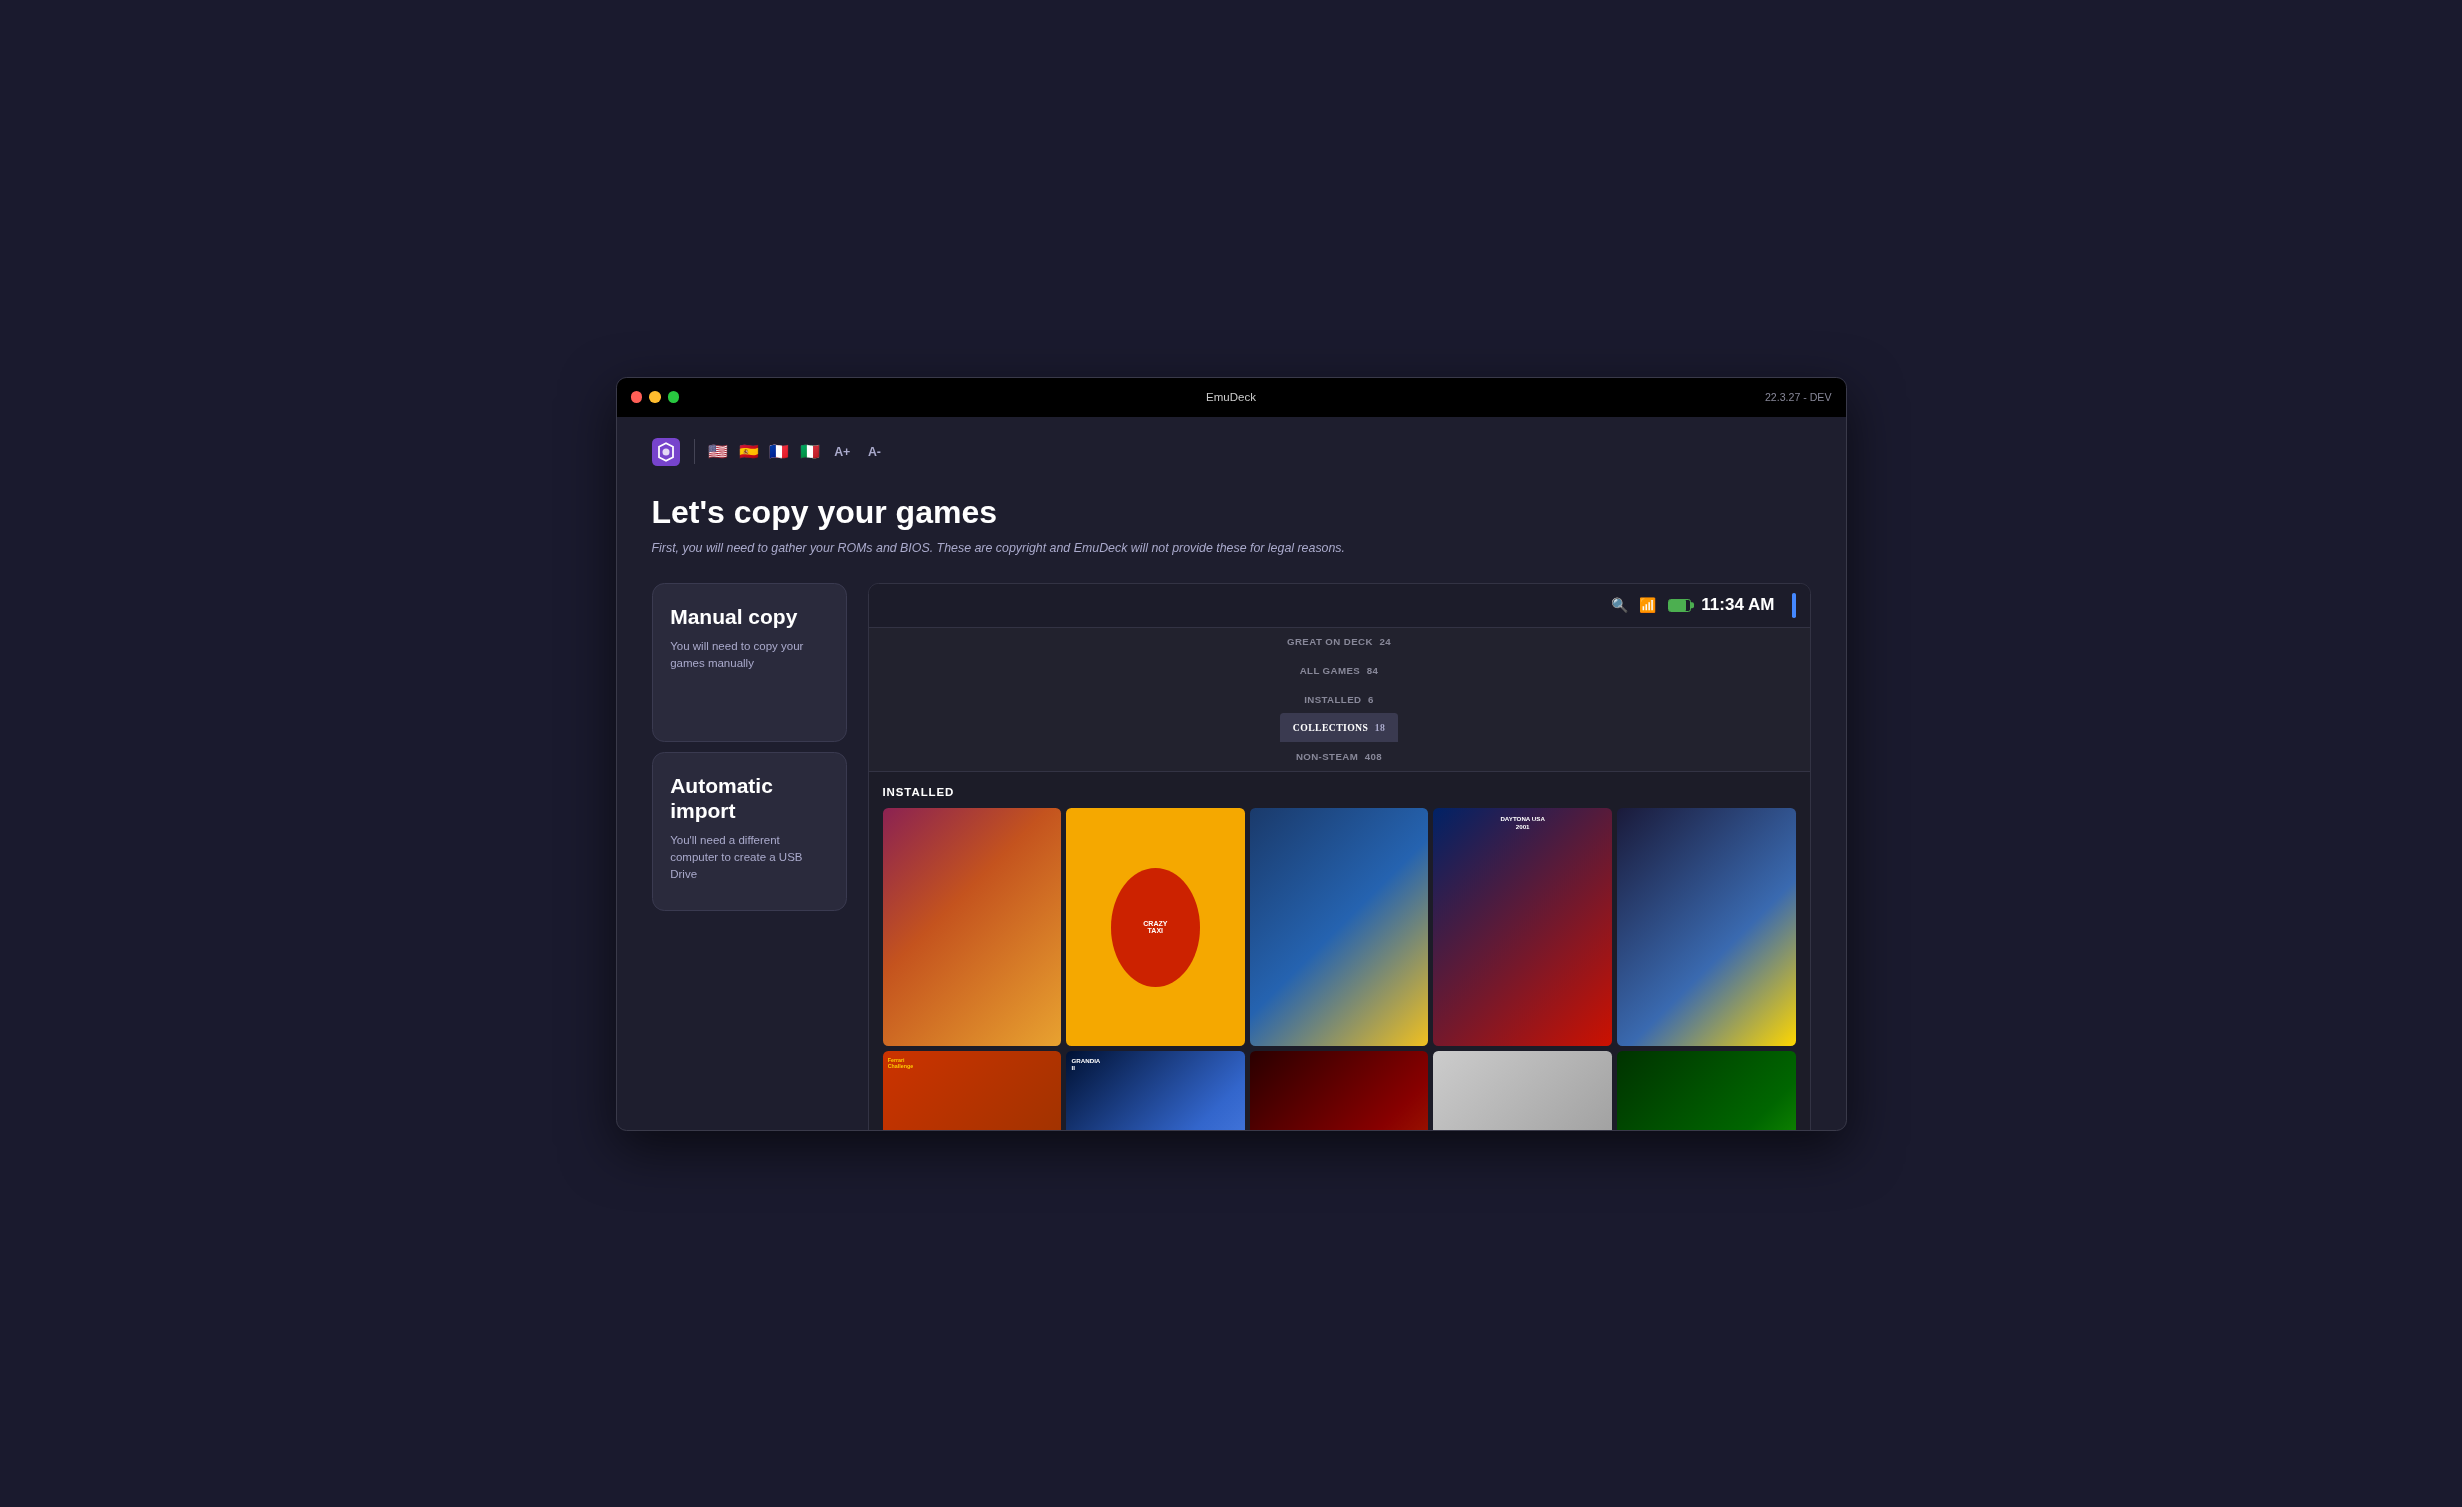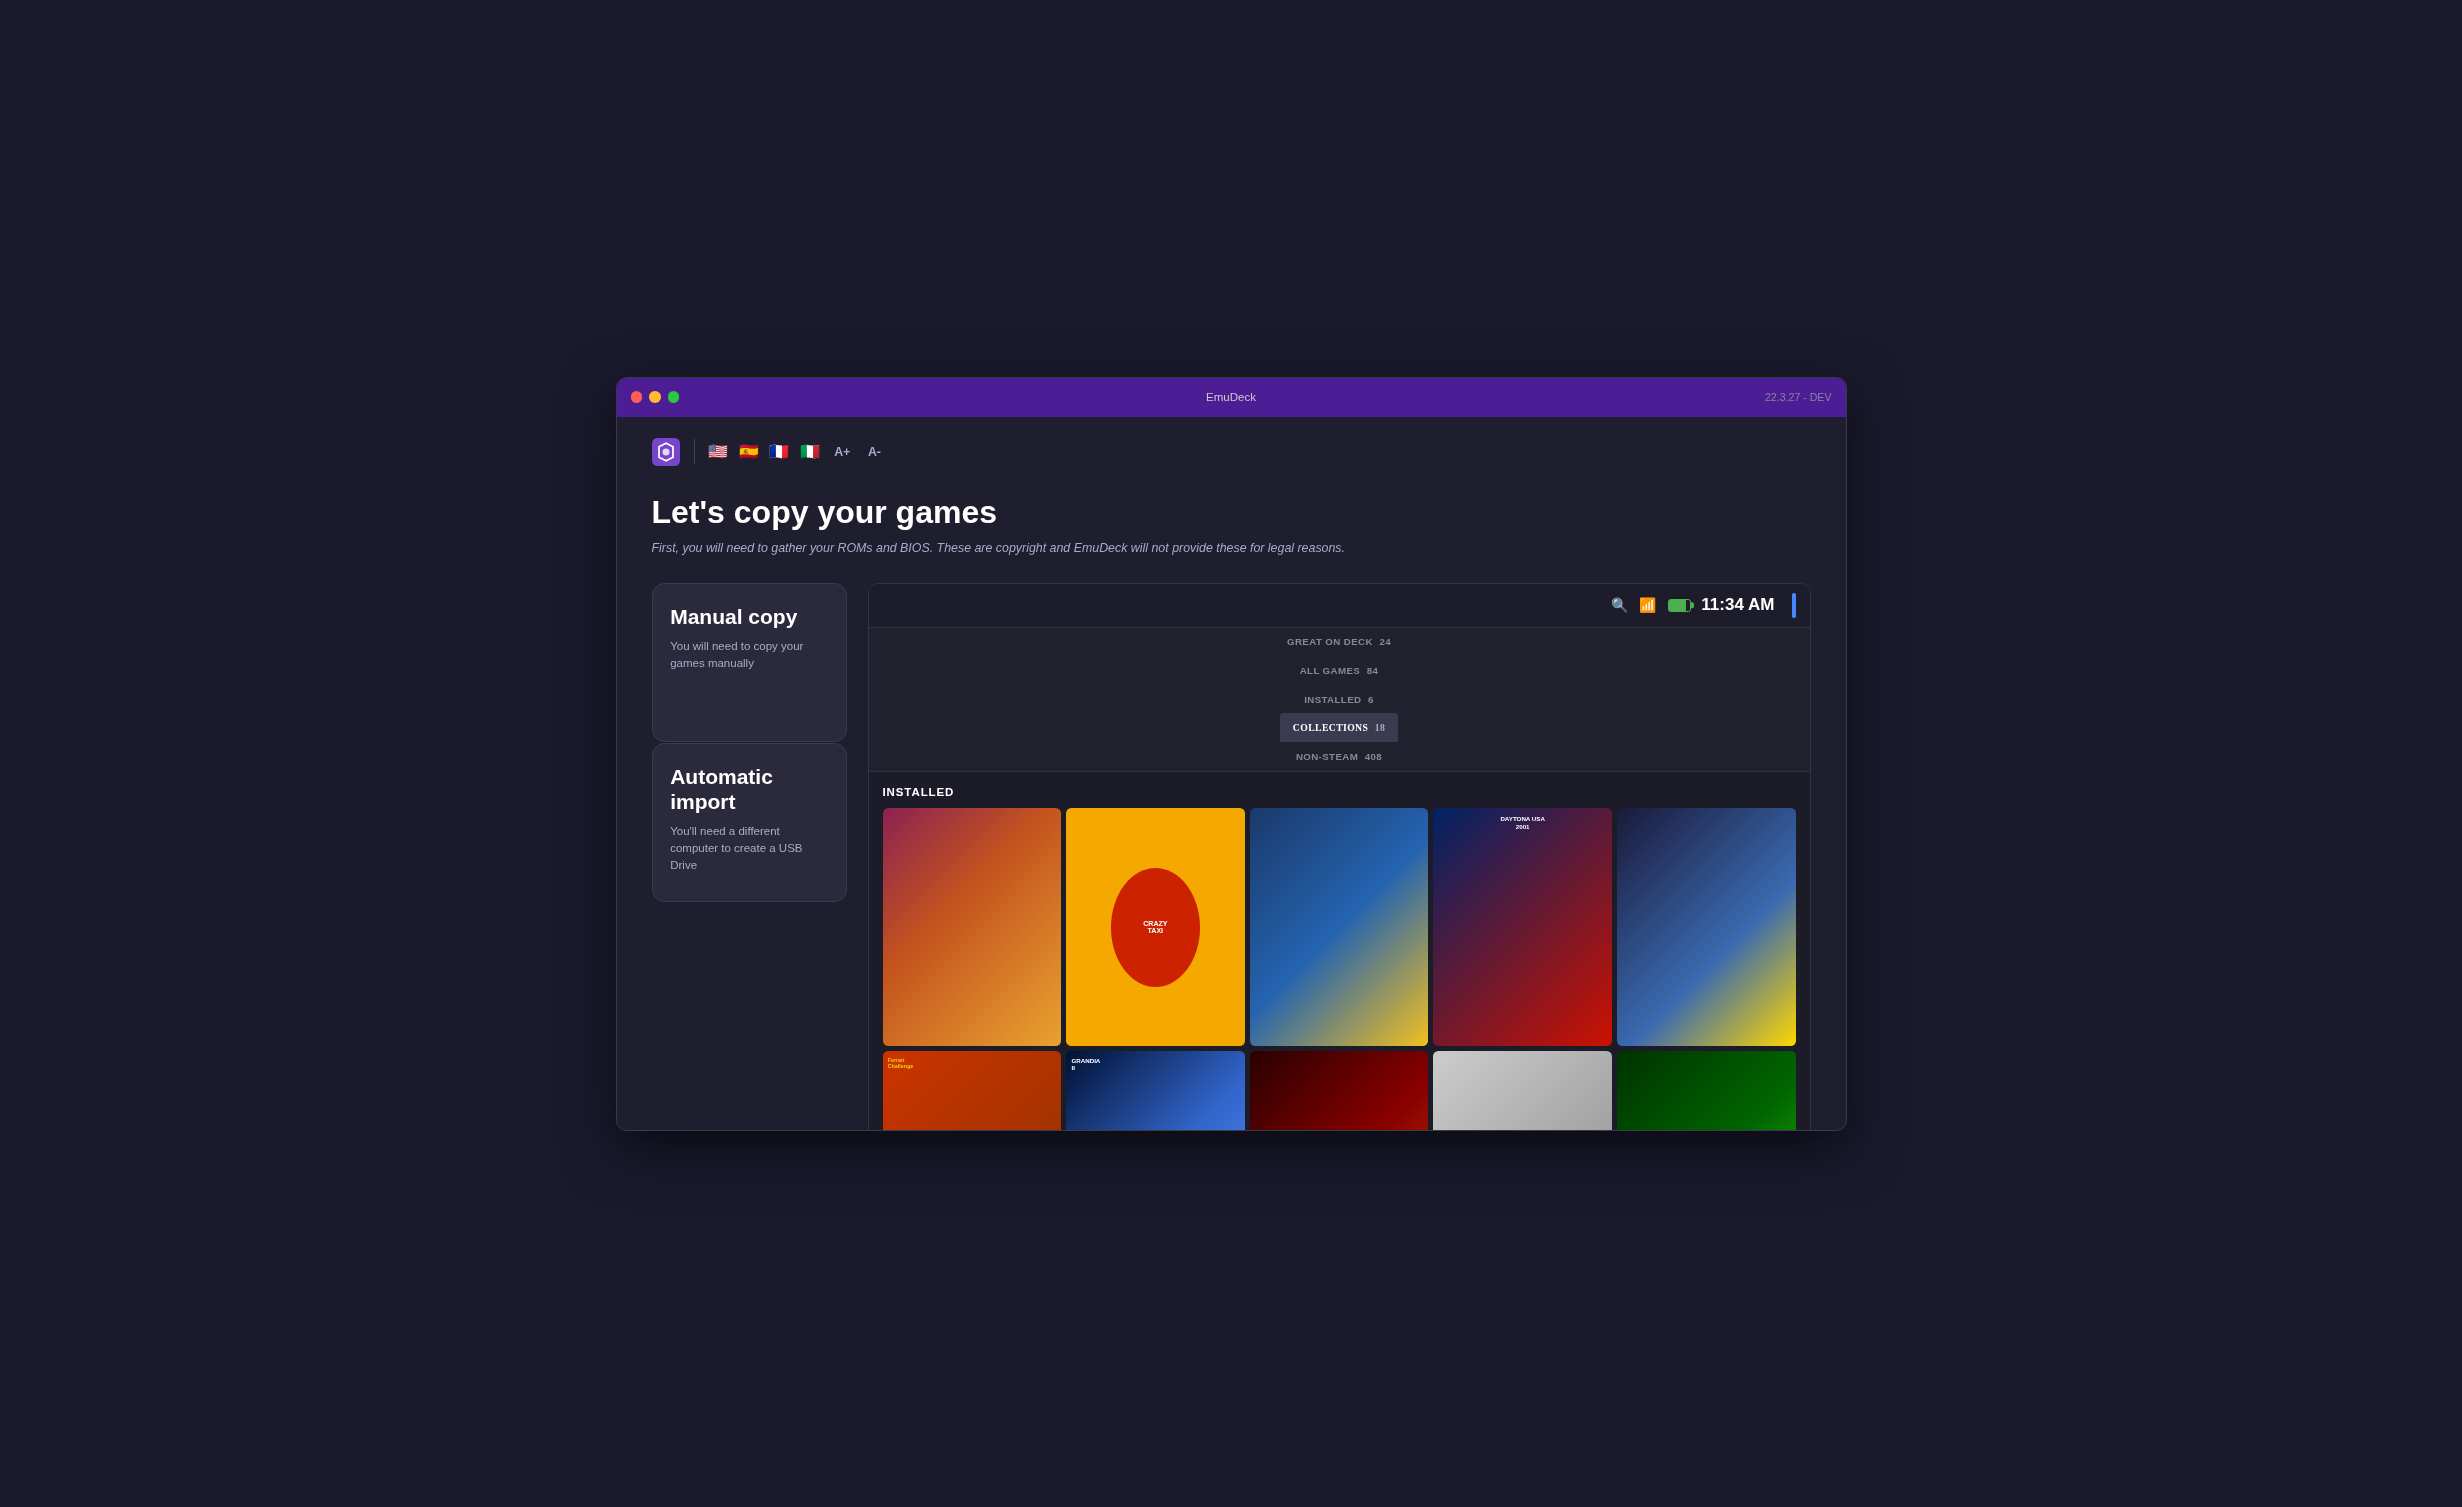--- a/index.html
+++ b/index.html
@@ -21,21 +21,21 @@
       overflow: hidden;
       border: 0.9px solid #3a3a4a;
       display: flex;
       flex-direction: column;
       box-shadow: 0 17.7px 53px rgba(0,0,0,0.6);
     }
 
     
     .titlebar {
       height: 39px;
-      background: #4c1d95;
+      background: #000000;
       display: flex;
       align-items: center;
       padding: 0 14px;
       position: relative;
       flex-shrink: 0;
     }
 
     .traffic-lights {
       display: flex;
       gap: 7px;
@@ -128,21 +128,21 @@
     .main-row {
       display: flex;
       gap: 21px;
       align-items: flex-start;
     }
 
     
     .options-col {
       display: flex;
       flex-direction: column;
-      gap: 1px;
+      gap: 10px;
     }
 
     .option-card {
       width: 195px;
       min-height: 159px;
       background: #2a2a3c;
       border: 1.3px solid #3a3a50;
       border-radius: 12.4px;
       padding: 19.5px 17.7px;
       cursor: pointer;

